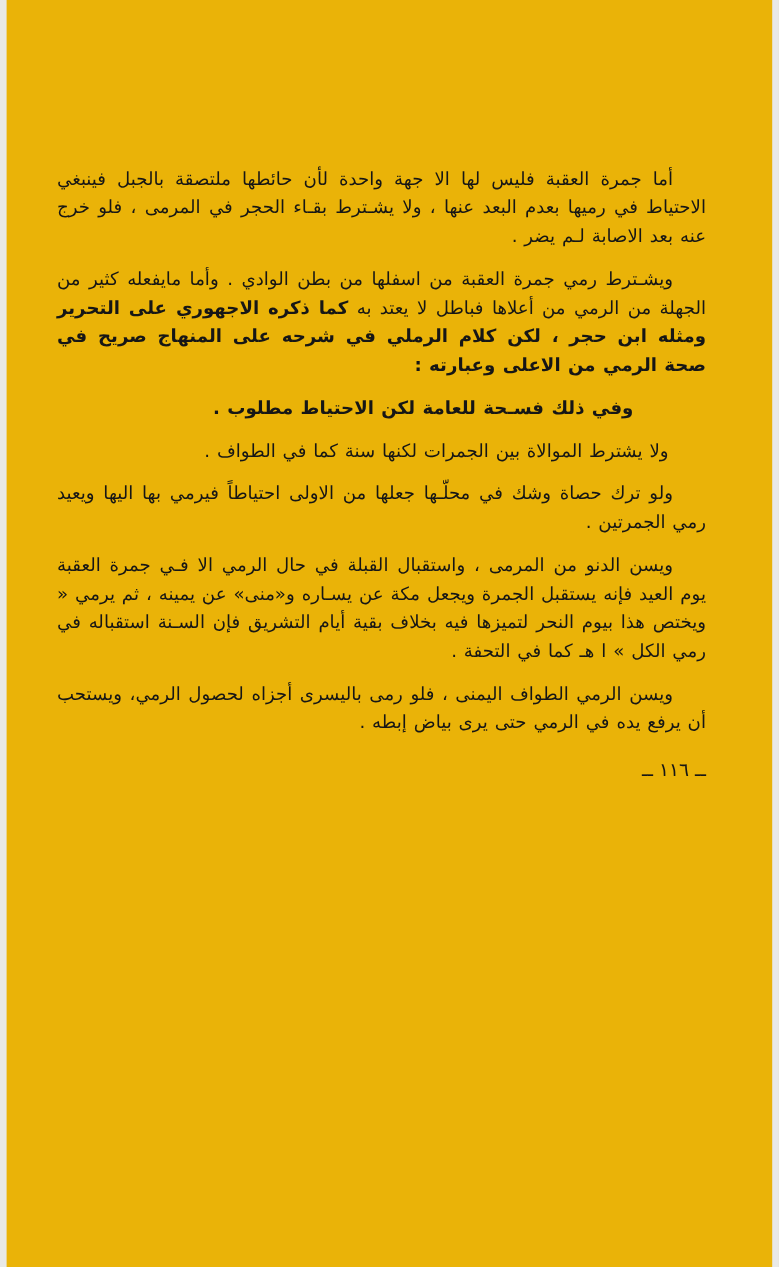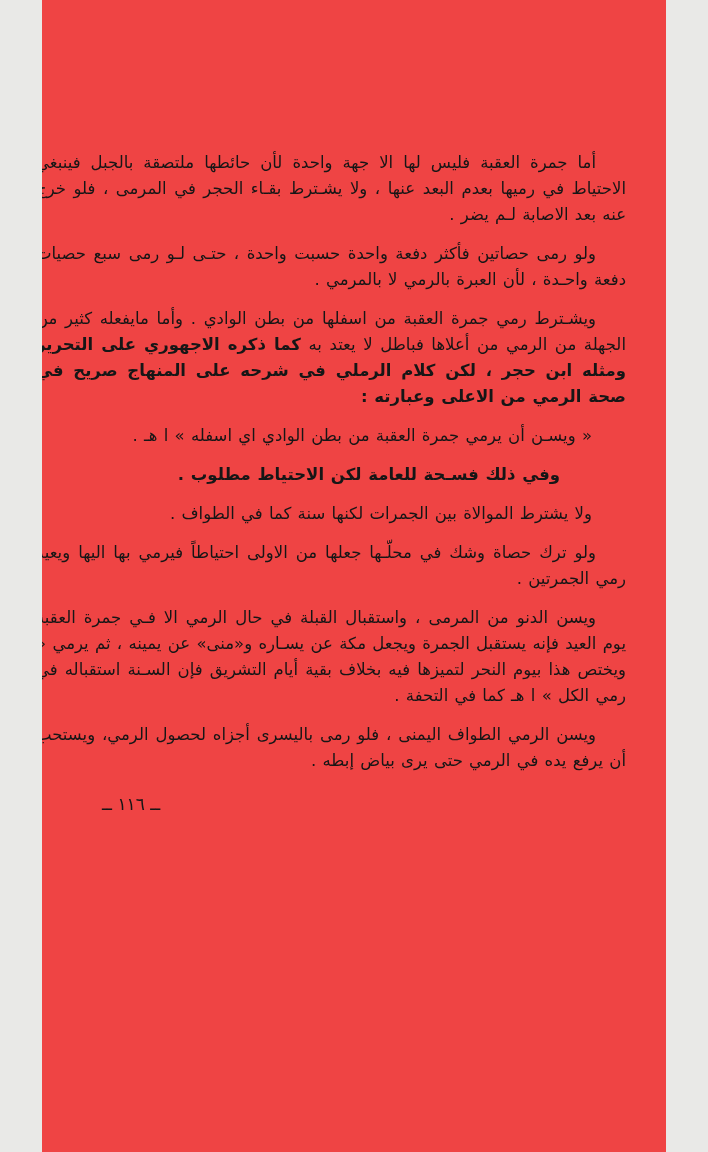--- a/index.html
+++ b/index.html
@@ -3,29 +3,29 @@
 <meta charset="utf-8">
 <style>
   html, body {
     margin: 0;
     padding: 0;
     background: #e9e9e7;
     font-family: "DejaVu Sans", sans-serif;
   }
   .scan-page {
     position: relative;
-    width: 624px;
+    width: 696px;
     height: 1152px;
     margin: 0 auto;
-    background: #ef4444;
+    background: #eab308;
     color: #161616;
     direction: rtl;
     overflow: hidden;
     box-sizing: border-box;
-    padding: 150px 40px 0 60px;
+    padding: 150px 60px 0 60px;
   }
   .text-block {
     width: 590px;
   }
   .text-block p {
     margin: 0 0 13px 0;
     font-size: 16.5px;
     line-height: 26px;
     text-align: justify;
     text-indent: 30px;
@@ -39,41 +39,39 @@
   .text-block p.deep-indent {
     text-indent: 66px;
     text-align: right;
     font-weight: bold;
   }
   .bold-run {
     font-weight: bold;
   }
   .page-number {
     margin-top: 20px;
-    text-align: left;
+    text-align: right;
     font-size: 17px;
     color: #161616;
     direction: rtl;
   }
 </style>
 </head>
 <body>
 
 <div class="scan-page">
   <div class="text-block">
 
     <p>أما جمرة العقبة فليس لها الا جهة واحدة لأن حائطها ملتصقة بالجبل فينبغي الاحتياط في رميها بعدم البعد عنها ، ولا يشـترط بقـاء الحجر في المرمى ، فلو خرج عنه بعد الاصابة لـم يضر .</p>
 
-    <p>ولو رمى حصاتين فأكثر دفعة واحدة حسبت واحدة ، حتـى لـو رمى سبع حصيات دفعة واحـدة ، لأن العبرة بالرمي لا بالمرمي .</p>
 
     <p>
       <span>ويشـترط رمي جمرة العقبة من اسفلها من بطن الوادي . وأما مايفعله كثير من الجهلة من الرمي من أعلاها فباطل لا يعتد به </span><span class="bold-run">كما ذكره الاجهوري على التحرير ومثله ابن حجر ، لكن كلام الرملي في شرحه على المنهاج صريح في صحة الرمي من الاعلى وعبارته :</span>
     </p>
 
-    <p class="quote-line">« ويسـن أن يرمي جمرة العقبة من بطن الوادي اي اسفله » ا هـ .</p>
 
     <p class="deep-indent">وفي ذلك فسـحة للعامة لكن الاحتياط مطلوب .</p>
 
 
 
 
     <p class="quote-line">ولا يشترط الموالاة بين الجمرات لكنها سنة كما في الطواف .</p>
 
     <p>ولو ترك حصاة وشك في محلّـها جعلها من الاولى احتياطاً فيرمي بها اليها ويعيد رمي الجمرتين .</p>
 

